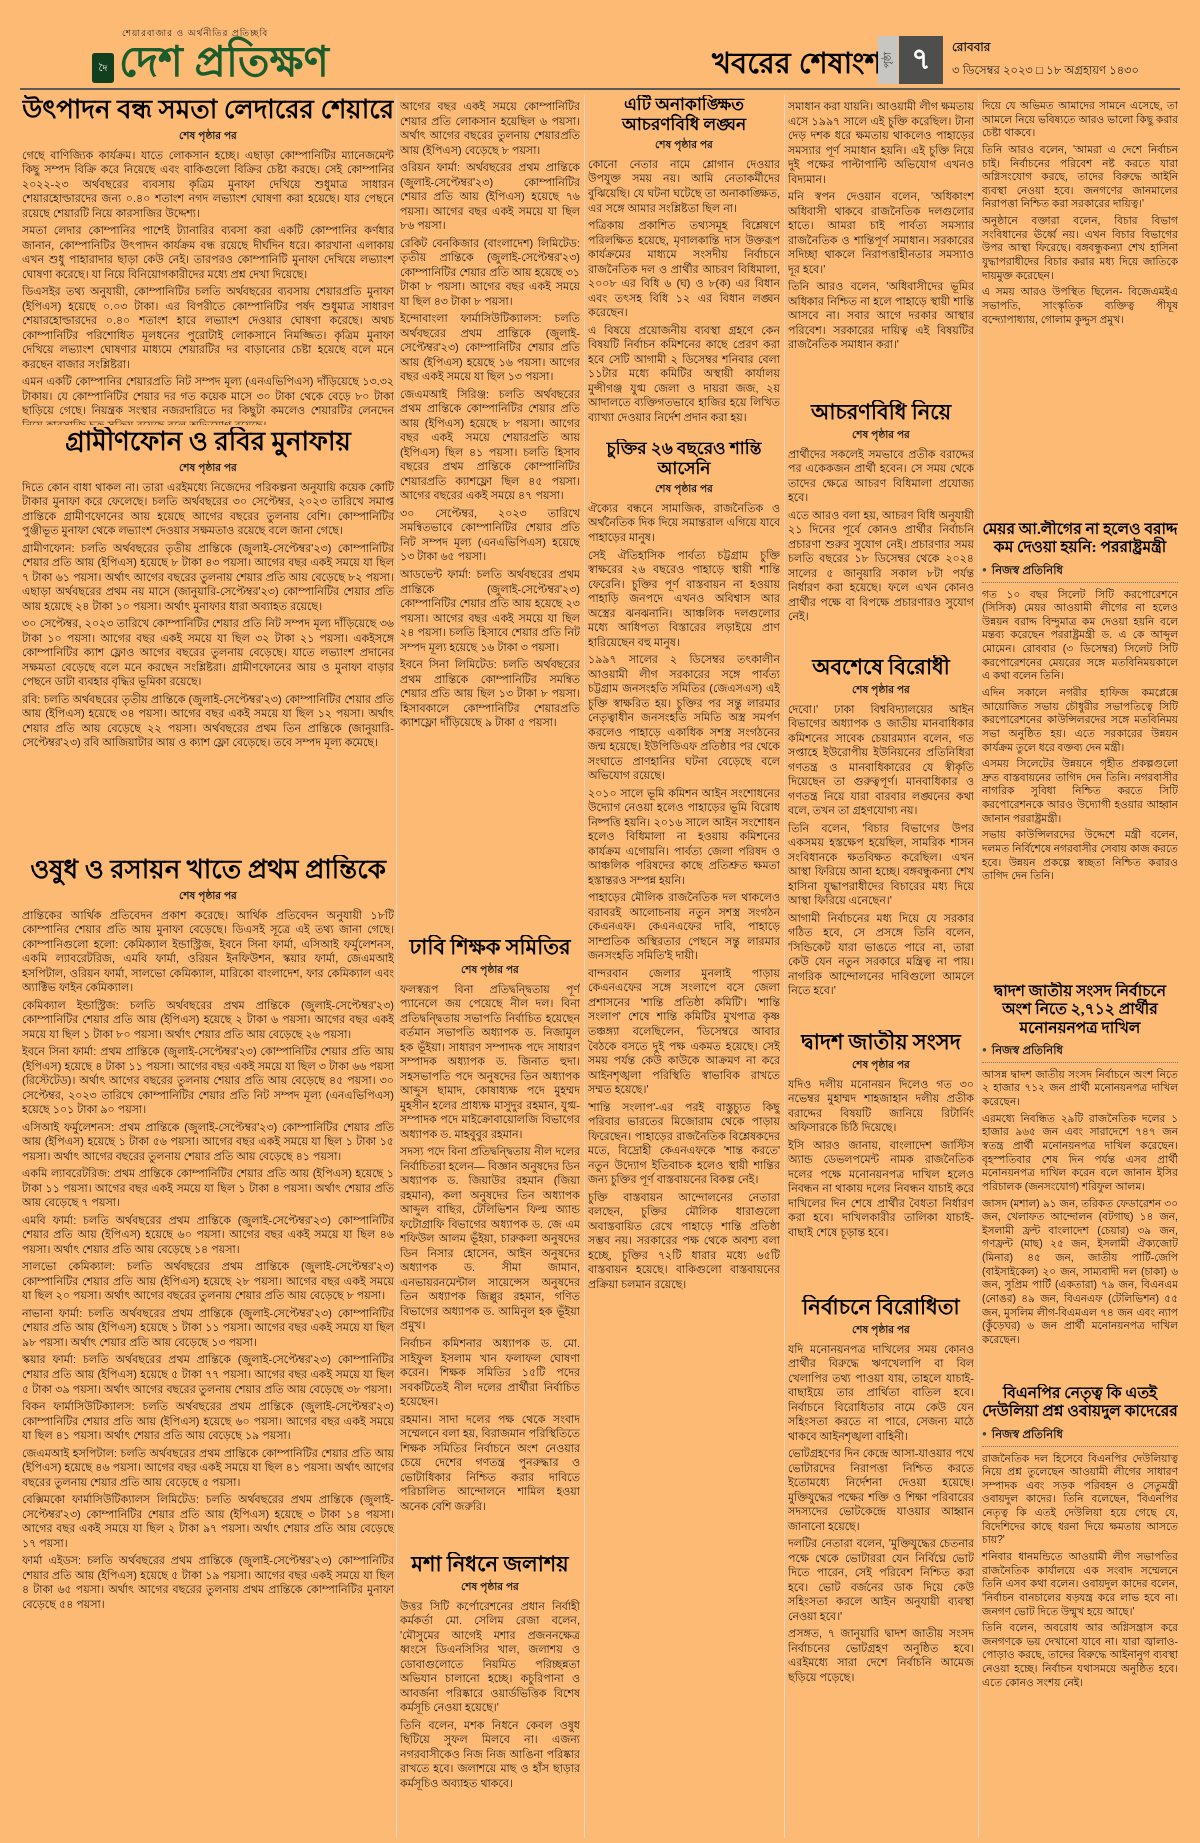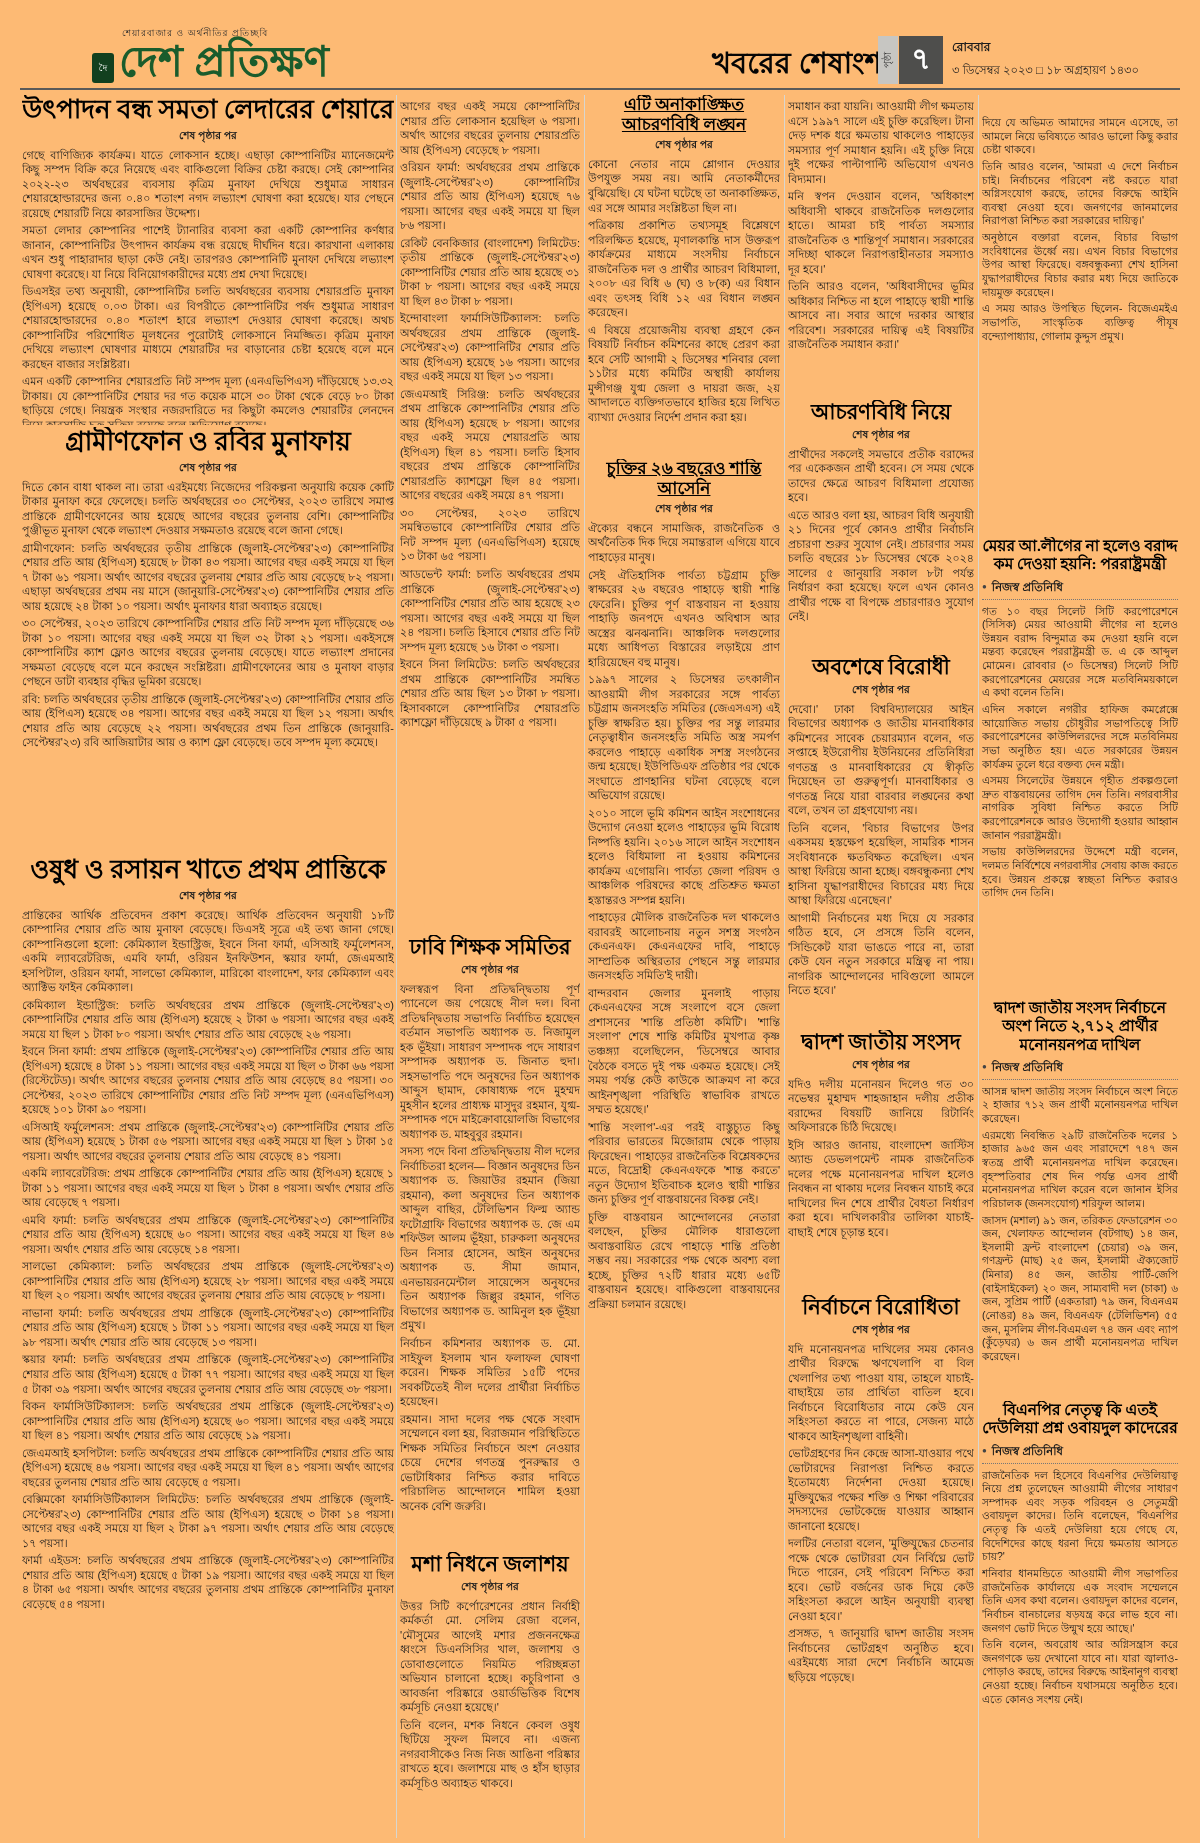--- a/index.html
+++ b/index.html
@@ -20,36 +20,36 @@
             font-size:30px;font-weight:bold;display:flex;align-items:center;justify-content:center;}
   .weekday{position:absolute;left:952px;top:38px;font-size:12px;font-weight:bold;}
   .dateline{position:absolute;left:952px;top:62px;font-size:11.5px;}
   .header-rule{position:absolute;left:20px;right:20px;top:88px;height:2px;background:#5a5a58;}
   .vrule{position:absolute;top:95px;height:1743px;width:1px;background:#d8d6cf;}
   #vr1{left:396px}#vr2{left:584px}#vr3{left:784px}#vr4{left:978px}
   
   .story{position:absolute;overflow:hidden;font-size:11px;line-height:1.32;}
   .story h2{font-weight:bold;text-align:center;margin:0 0 3px;line-height:1.18;color:#000;
             font-family:"Liberation Serif",serif;}
-  .h-xl{font-size:26px;} .h-l{font-size:21px;} .h-m{font-size:17px;text-decoration:underline;} .h-s{font-size:15.5px;}
+  .h-xl{font-size:26px;} .h-l{font-size:21px;} .h-m{font-size:17px;} .h-s{font-size:15.5px;}
   .cont{text-align:center;font-weight:bold;font-size:10.5px;margin:0 0 5px;}
   .byline{font-size:11.5px;font-weight:bold;padding:3px 0 4px;border-bottom:1px dotted #777;
           margin-bottom:5px;display:flex;align-items:center;gap:5px;}
   .byline .dot{font-size:8px;color:#444;}
   .paras p{margin:0 0 3px;text-align:justify;}
-  .tight{font-size:10.5px;line-height:1.3;margin-top:17px;}
+  .tight{font-size:10.5px;line-height:1.3;}
   
   #s-samata{left:22px;top:95px;width:372px;height:330px;}
   #s-gp{left:22px;top:427px;width:372px;height:426px;}
   #s-oushudh{left:22px;top:855px;width:372px;height:983px;}
   #s-epscont{left:400px;top:99px;width:180px;height:834px;}
   #s-dhabi{left:400px;top:935px;width:180px;height:613px;}
   #s-mosha{left:400px;top:1552px;width:180px;height:286px;}
   #s-acharon{left:588px;top:95px;width:192px;height:358px;}
-  #s-chukti{left:588px;top:459px;width:192px;height:1383px;}
+  #s-chukti{left:588px;top:439px;width:192px;height:1383px;}
   #s-bcont{left:788px;top:99px;width:186px;height:299px;}
   #s-acharonbidhi{left:788px;top:400px;width:186px;height:253px;}
   #s-oboseshe{left:788px;top:655px;width:186px;height:373px;}
   #s-dadoshcont{left:788px;top:1030px;width:186px;height:233px;}
   #s-nirbachone{left:788px;top:1265px;width:186px;height:573px;margin-top:30px;}
   #s-dcont{left:982px;top:99px;width:196px;height:419px;}
   #s-meyor{left:982px;top:520px;width:196px;height:460px;}
   #s-dakhil{left:982px;top:982px;width:196px;height:400px;}
   #s-bnp{left:982px;top:1384px;width:196px;height:454px;}
 </style>

